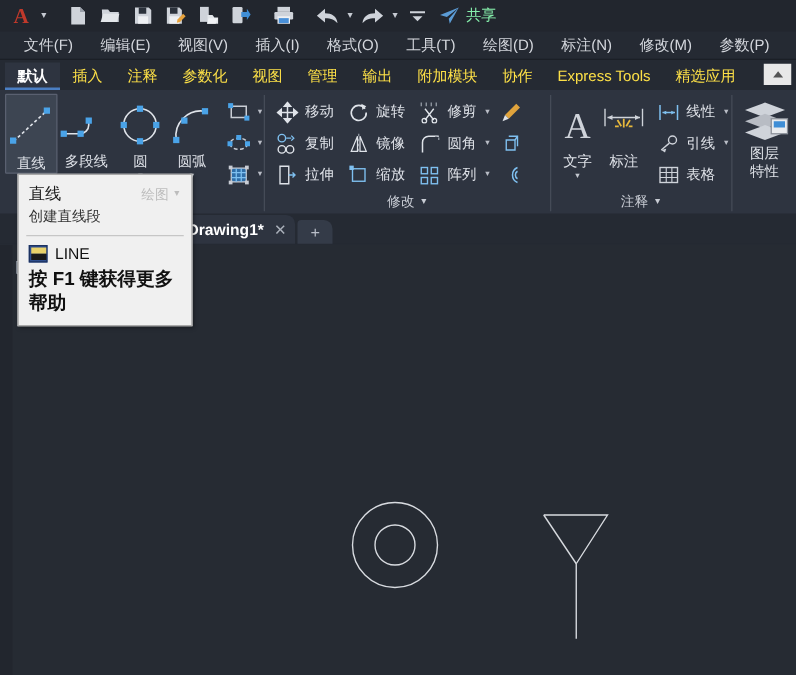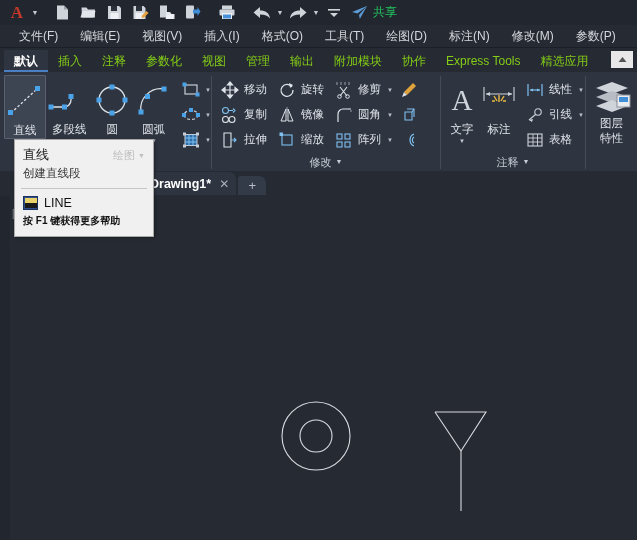--- a/index.html
+++ b/index.html
@@ -21,39 +21,39 @@
   .qat-sep { width:9px; }
   .qat-caret {
     width:10px; height:23px; display:flex; align-items:center; justify-content:center;
     font-size:7px; color:#c6cad2;
   }
   .logoA {
     color:#c0392b; font-weight:bold; font-size:17px;
     font-family:"Liberation Serif","DejaVu Serif",serif; line-height:1;
   }
   .share {
-    display:flex; align-items:center; gap:5px; color:#22c55e;
+    display:flex; align-items:center; gap:5px; color:#86efac;
     font-size:12px; margin-left:4px;
   }
   
   #menubar {
     height:23px; background:#252a33; display:flex; align-items:center;
     padding-left:8px; border-bottom:1px solid #1b1f26;
   }
   .menu-item {
     padding:0 11px; height:23px; line-height:23px; color:#d4d7dd; font-size:12px;
     white-space:nowrap;
   }
   
   #ribbon-tabs {
     height:24px; background:#252a33; display:flex; align-items:flex-end;
     padding-left:4px; position:relative;
   }
   .rtab {
-    padding:0 10px; height:22px; line-height:22px; font-size:12px; color:#84cc16;
+    padding:0 10px; height:22px; line-height:22px; font-size:12px; color:#fde047;
     white-space:nowrap;
   }
   .rtab.active {
     background:#2e3440; color:#ffffff; font-weight:bold;
     border-bottom:2px solid #4b7fc4;
   }
   #tab-collapse {
     position:absolute; right:4px; top:3px; width:22px; height:17px;
     background:#e8e8e8; display:flex; align-items:center; justify-content:center;
     font-size:7px; color:#444;
@@ -128,21 +128,21 @@
   .tt-head {
     display:flex; align-items:baseline; justify-content:space-between;
     padding:6px 8px 2px 8px;
   }
   .tt-title { font-size:13px; color:#1a1a1a; }
   .tt-ghost { font-size:11px; color:#bdbdbd; display:flex; align-items:center; gap:3px; }
   .tt-desc { padding:0 8px 7px 8px; font-size:11.5px; color:#333;font-family:Liberation Serif, serif; }
   .tt-rule { height:1px; background:#c6c6c6; margin:0 6px; }
   .tt-cmd { display:flex; align-items:center; gap:6px; padding:7px 8px 2px 8px; }
   .tt-cmd-lbl { font-size:12.5px; color:#111; }
-  .tt-help { padding:2px 8px 8px 8px; font-size:10px; color:#111; font-weight:bold; }
+  .tt-help { padding:2px 8px 8px 8px; font-size:15px; color:#111; font-weight:bold; }
   .cmd-ico {
     width:15px; height:14px; background:#2f4f8f; border:1px solid #1d3260; position:relative;
   }
   .cmd-ico:before {
     content:""; position:absolute; left:1px; top:1px; width:12px; height:5px; background:#e9d26a;
   }
   .cmd-ico:after {
     content:""; position:absolute; left:1px; bottom:1px; width:12px; height:5px; background:#1a1a1a;
   }
 </style>

